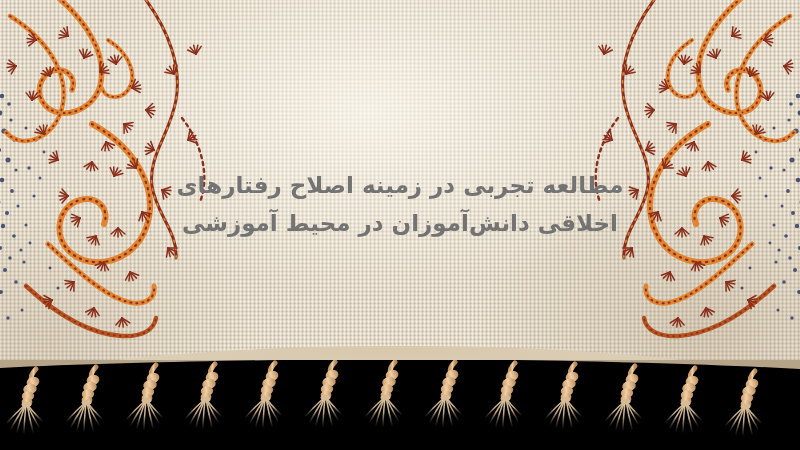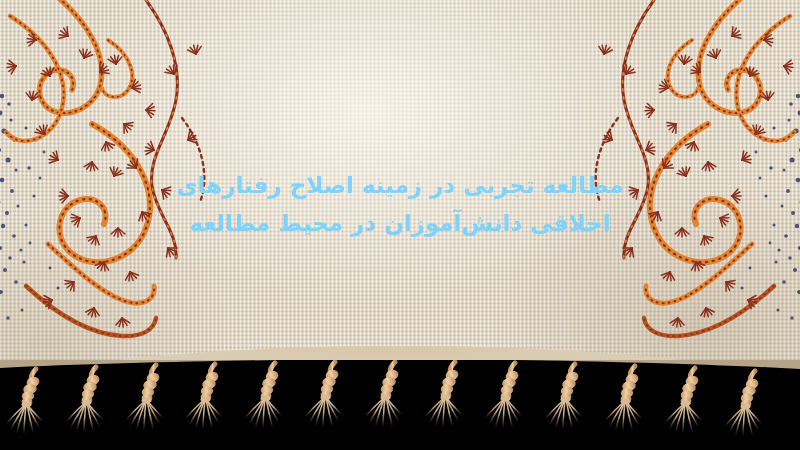--- a/index.html
+++ b/index.html
@@ -83,21 +83,21 @@
     top: 166px;
     width: 800px;
     text-align: center;
     direction: rtl;
   }
   .title-line {
     font-family: "DejaVu Sans", sans-serif;
     font-weight: bold;
     font-size: 23px;
     line-height: 38px;
-    color: #7dd3fc;
+    color: #737373;
     letter-spacing: 0px;
     white-space: nowrap;
   }
 
   
   .fringe {
     position: absolute;
     left: 0;
     top: 360px;
     width: 800px;
@@ -345,21 +345,21 @@
       <use href="#fanR" x="126" y="318" transform="rotate(172 126 318)"></use>
       <use href="#fanR" x="178" y="74" transform="rotate(-30 178 74)"></use>
       <use href="#fanR" x="192" y="140" transform="rotate(60 192 140)"></use>
       <use href="#fanR" x="200" y="54" transform="rotate(-15 200 54)"></use>
       <use href="#fanR" x="172" y="248" transform="rotate(140 172 248)"></use>
     </g>
   </svg>
 
   <div class="title-block">
     <div class="title-line">مطالعه تجربی در زمینه اصلاح رفتارهای</div>
-    <div class="title-line">اخلاقی دانش‌آموزان در محیط مطالعه</div>
+    <div class="title-line">اخلاقی دانش‌آموزان در محیط آموزشی</div>
   </div>
 
   <div class="fringe">
     <div class="black-band"></div>
     <svg width="800" height="90" viewBox="0 0 800 90" style="position:absolute;left:0;top:0">
       <defs>
         <linearGradient id="cordG" x1="0" y1="0" x2="1" y2="0">
           <stop offset="0%" stop-color="#c79a68"></stop>
           <stop offset="45%" stop-color="#f0cfa5"></stop>
           <stop offset="100%" stop-color="#b98a5c"></stop>

